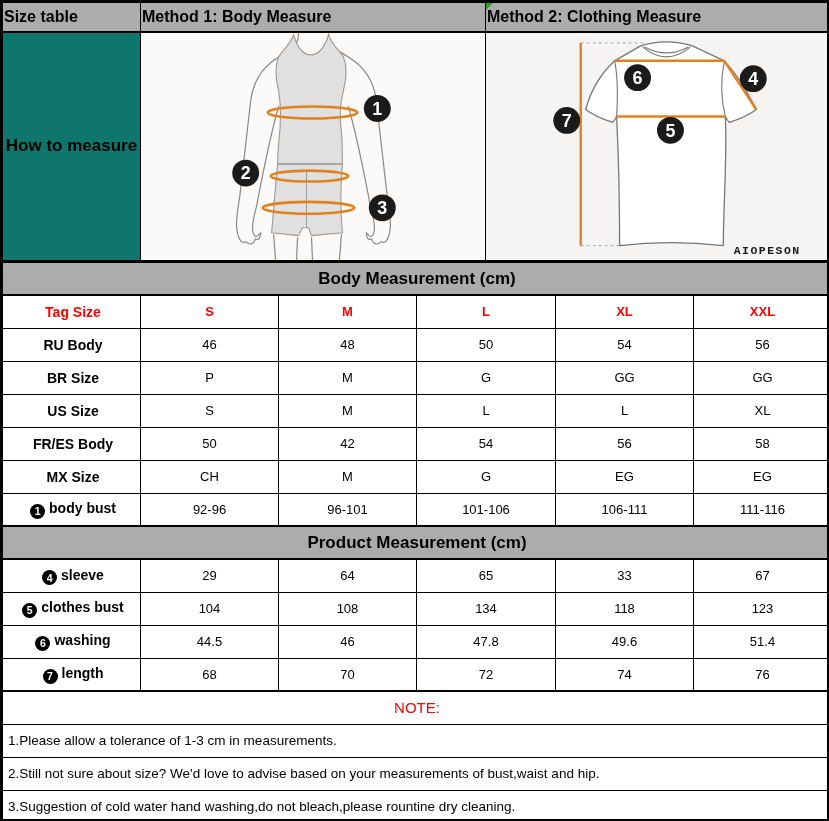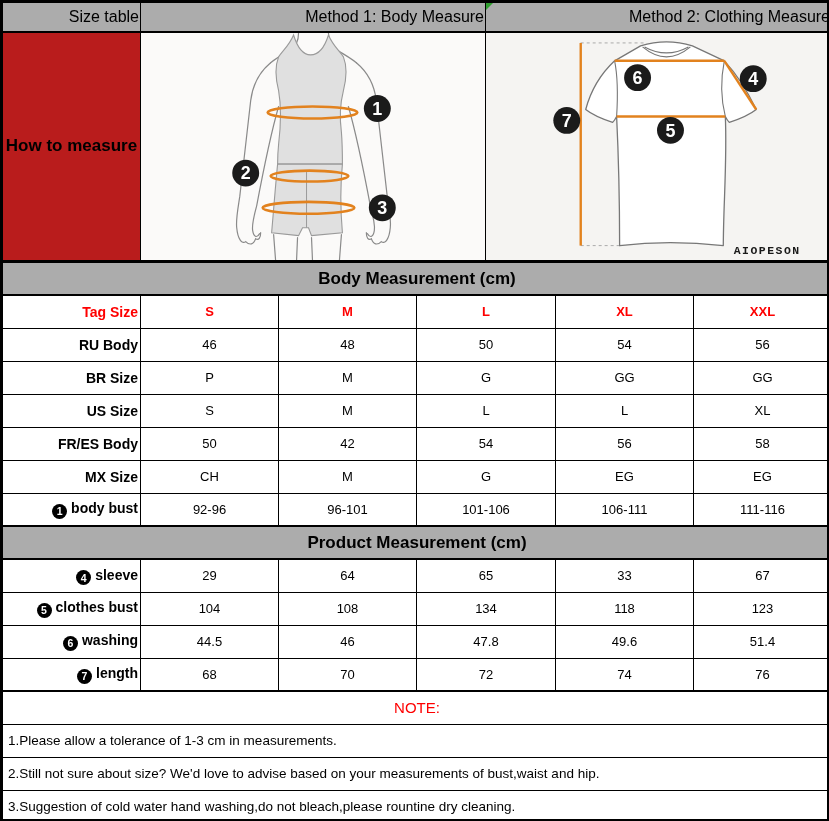--- a/index.html
+++ b/index.html
@@ -9,42 +9,42 @@
     border:2px solid #000;
     font-family:"Liberation Sans",sans-serif;
     color:#000;background:#fff;
     overflow:hidden;
   }
   table.grid{border-collapse:collapse;width:100%;table-layout:fixed;}
   table.grid td{border:1px solid #000;overflow:hidden;}
   
   tr.hdr td{
     height:29px;background:#ACACAC;
-    font-weight:normal;font-size:16px;text-align:right;vertical-align:middle;
+    font-weight:bold;font-size:16px;text-align:left;vertical-align:middle;
     border-bottom:2px solid #000;position:relative;
   }
   .green-tri{
     position:absolute;left:0;top:0;width:0;height:0;
     border-top:7px solid #2E9E2E;border-right:7px solid transparent;
   }
   
   tr.imgrow td{height:229px;padding:0;vertical-align:middle;}
   td.howto{
-    background:#b91c1c;font-weight:bold;font-size:17px;text-align:center;line-height:1.65;
+    background:#0f766e;font-weight:bold;font-size:17px;text-align:center;line-height:1.65;
   }
   td.figcell{background:#FAF9F8;}
   td.figcell svg{display:block;width:100%;height:100%;}
   
   table.main tr{height:33px;}
   tr.section td{
     background:#ACACAC;font-weight:bold;font-size:17px;text-align:center;vertical-align:middle;
     border-top:2px solid #000;border-bottom:2px solid #000;
   }
   td.rowlabel{
-    font-weight:bold;font-size:14px;text-align:right;padding:0 2px 0 5px;vertical-align:middle;
+    font-weight:bold;font-size:14px;text-align:center;padding:0 2px 0 5px;vertical-align:middle;
     white-space:nowrap;
     margin-left:42px;
   }
   td.val{font-size:13px;text-align:center;vertical-align:middle;padding:0;}
   tr.tagrow td{color:#FE0000;font-weight:bold;}
   tr.noterow td{
     border-top:2px solid #000;color:#FE0000;font-size:15px;text-align:center;vertical-align:middle;
   }
   tr.notetext td{
     font-size:13.5px;text-align:left;padding-left:5px;vertical-align:middle;font-weight:normal;color:#000;

